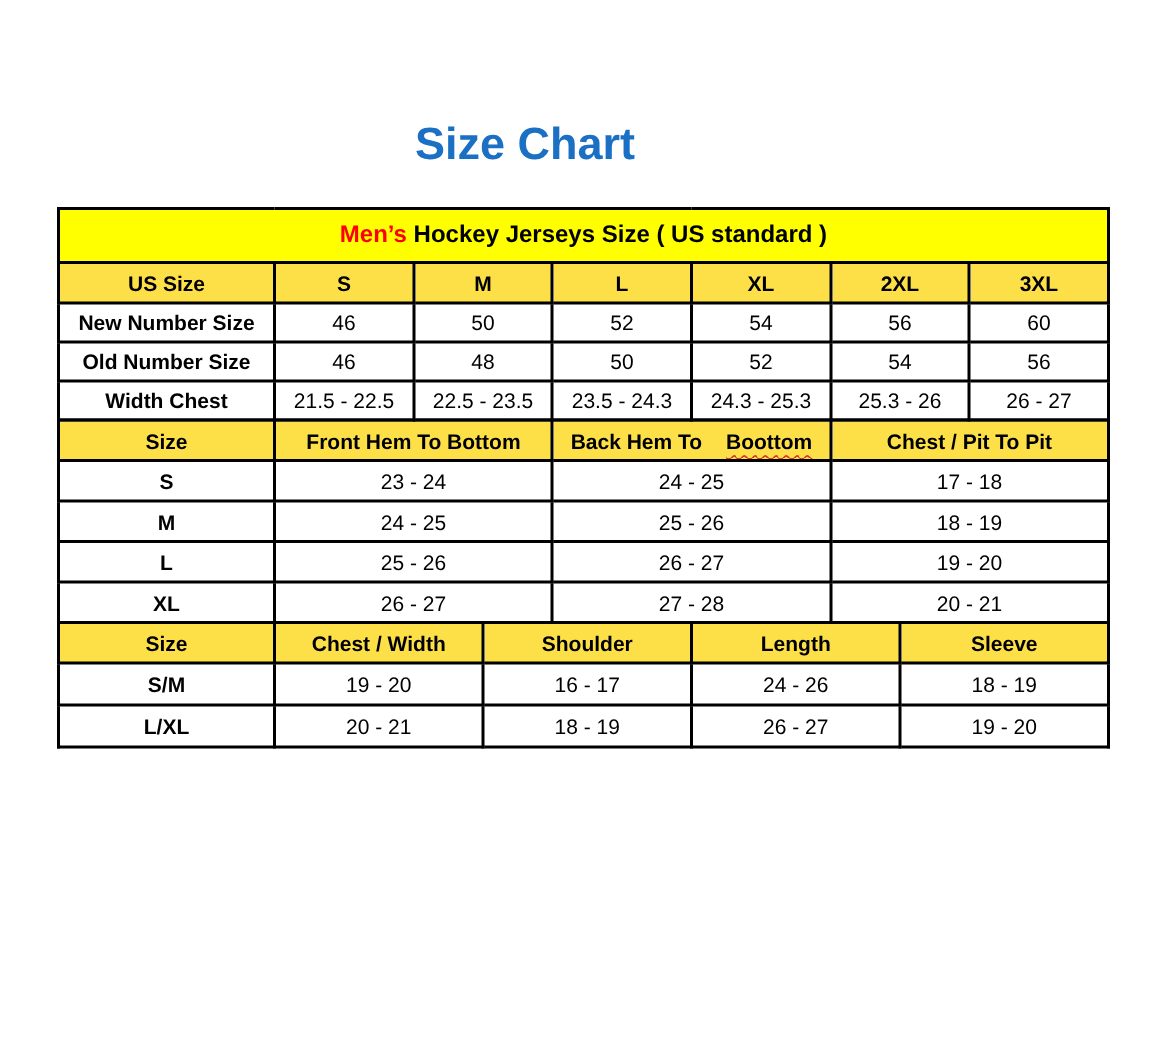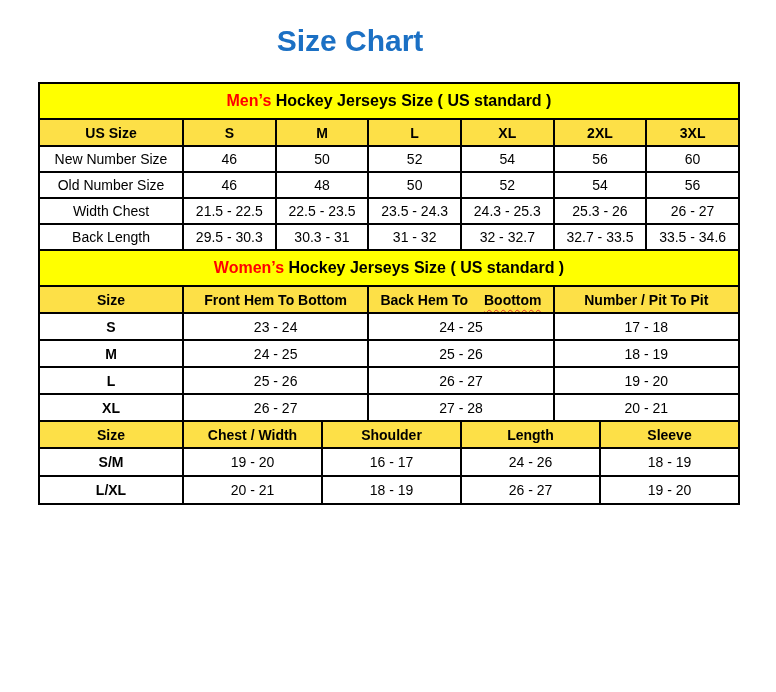--- a/index.html
+++ b/index.html
@@ -5,21 +5,21 @@
   html, body { margin: 0; padding: 0; background: #ffffff; }
   body {
     width: 776px; height: 692px;
     font-family: "Liberation Sans", sans-serif;
     color: #000;
     overflow: hidden;
   }
   .page {
     width: 700px; height: 692px;
     box-sizing: border-box;
-    padding-top: 24px;
+    padding-top: 80px;
   }
   h1.page-title {
     margin: 0 0 24px 0;
     text-align: center;
     font-size: 30px;
     font-weight: 700;
     color: #1b70c4;
     letter-spacing: 0px;
   }
   .chart {
@@ -47,21 +47,21 @@
     font-size: 16px;
     font-weight: 700;
   }
   tr.section-band .highlight { color: #ff0000; }
   tr.col-header th {
     height: 25px;
     font-weight: 700;
     background: #fde047;
   }
   .size-table tbody td { height: 24px; font-weight: 400; background: #fff; }
-  .t-mens tbody td:first-child { font-weight: 400; margin-top: 29px; }
+  .t-mens tbody td:first-child { font-weight: 700; margin-top: 29px; }
   .t-womens tbody td:first-child,
   .t-youth tbody td:first-child { font-weight: 700; }
   .t-womens tbody td { height: 25px; }
   .t-youth tbody td { height: 26px; }
   .wavy {
     text-decoration: underline;
     text-decoration-style: wavy;
     text-decoration-color: #d93025;
     text-decoration-thickness: 1px;
     text-underline-offset: 4px;
@@ -119,47 +119,35 @@
           </tr>
           <tr>
             <td>Width Chest</td>
             <td>21.5 - 22.5</td>
             <td>22.5 - 23.5</td>
             <td>23.5 - 24.3</td>
             <td>24.3 - 25.3</td>
             <td>25.3 - 26</td>
             <td>26 - 27</td>
           </tr>
-          <tr>
-            <td>Back Length</td>
-            <td>29.5 - 30.3</td>
-            <td>30.3 - 31</td>
-            <td>31 - 32</td>
-            <td>32 - 32.7</td>
-            <td>32.7 - 33.5</td>
-            <td>33.5 - 34.6</td>
-          </tr>
         </tbody>
       </table>
       <table class="size-table t-womens">
         <colgroup>
           <col style="width: 144px;">
           <col style="width: 185.333px;">
           <col style="width: 185.333px;">
           <col style="width: 185.333px;">
         </colgroup>
         <thead>
-          <tr class="section-band">
-            <th colspan="4"><span class="highlight">Women’s</span><span> Hockey Jerseys Size ( US standard )</span></th>
-          </tr>
           <tr class="col-header">
             <th>Size</th>
             <th>Front Hem To Bottom</th>
             <th>Back Hem To <span class="wavy">Boottom</span></th>
-            <th>Number / Pit To Pit</th>
+            <th>Chest / Pit To Pit</th>
           </tr>
         </thead>
         <tbody>
           <tr>
             <td>S</td>
             <td>23 - 24</td>
             <td>24 - 25</td>
             <td>17 - 18</td>
           </tr>
           <tr>

